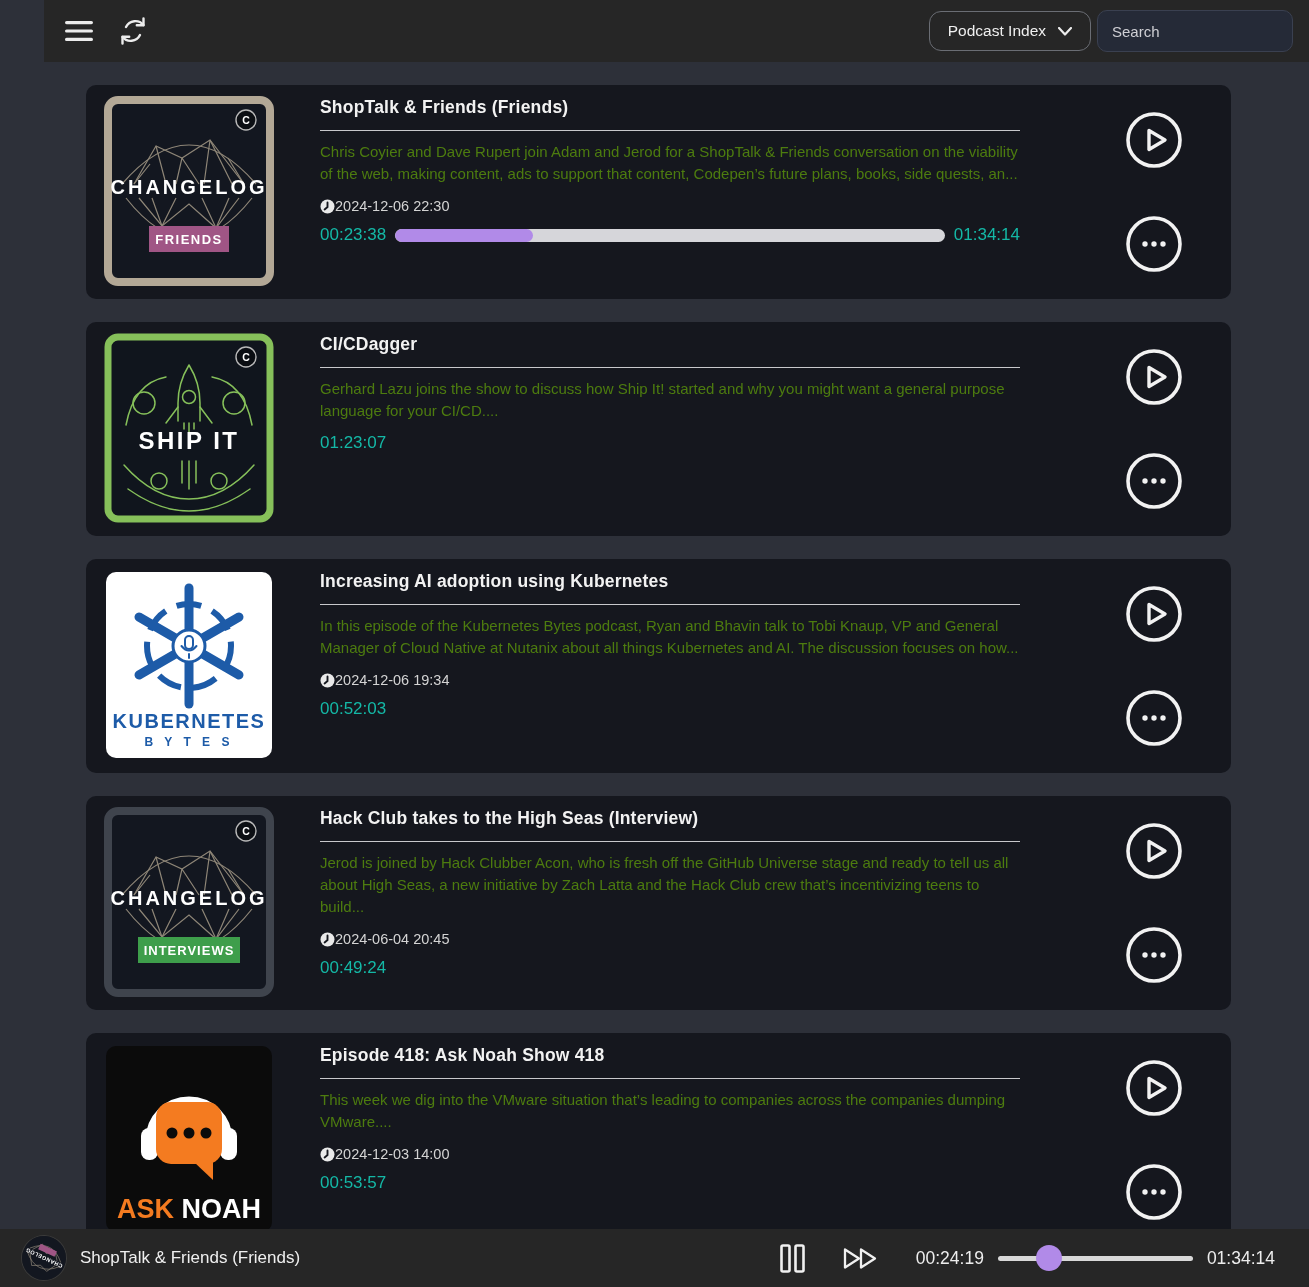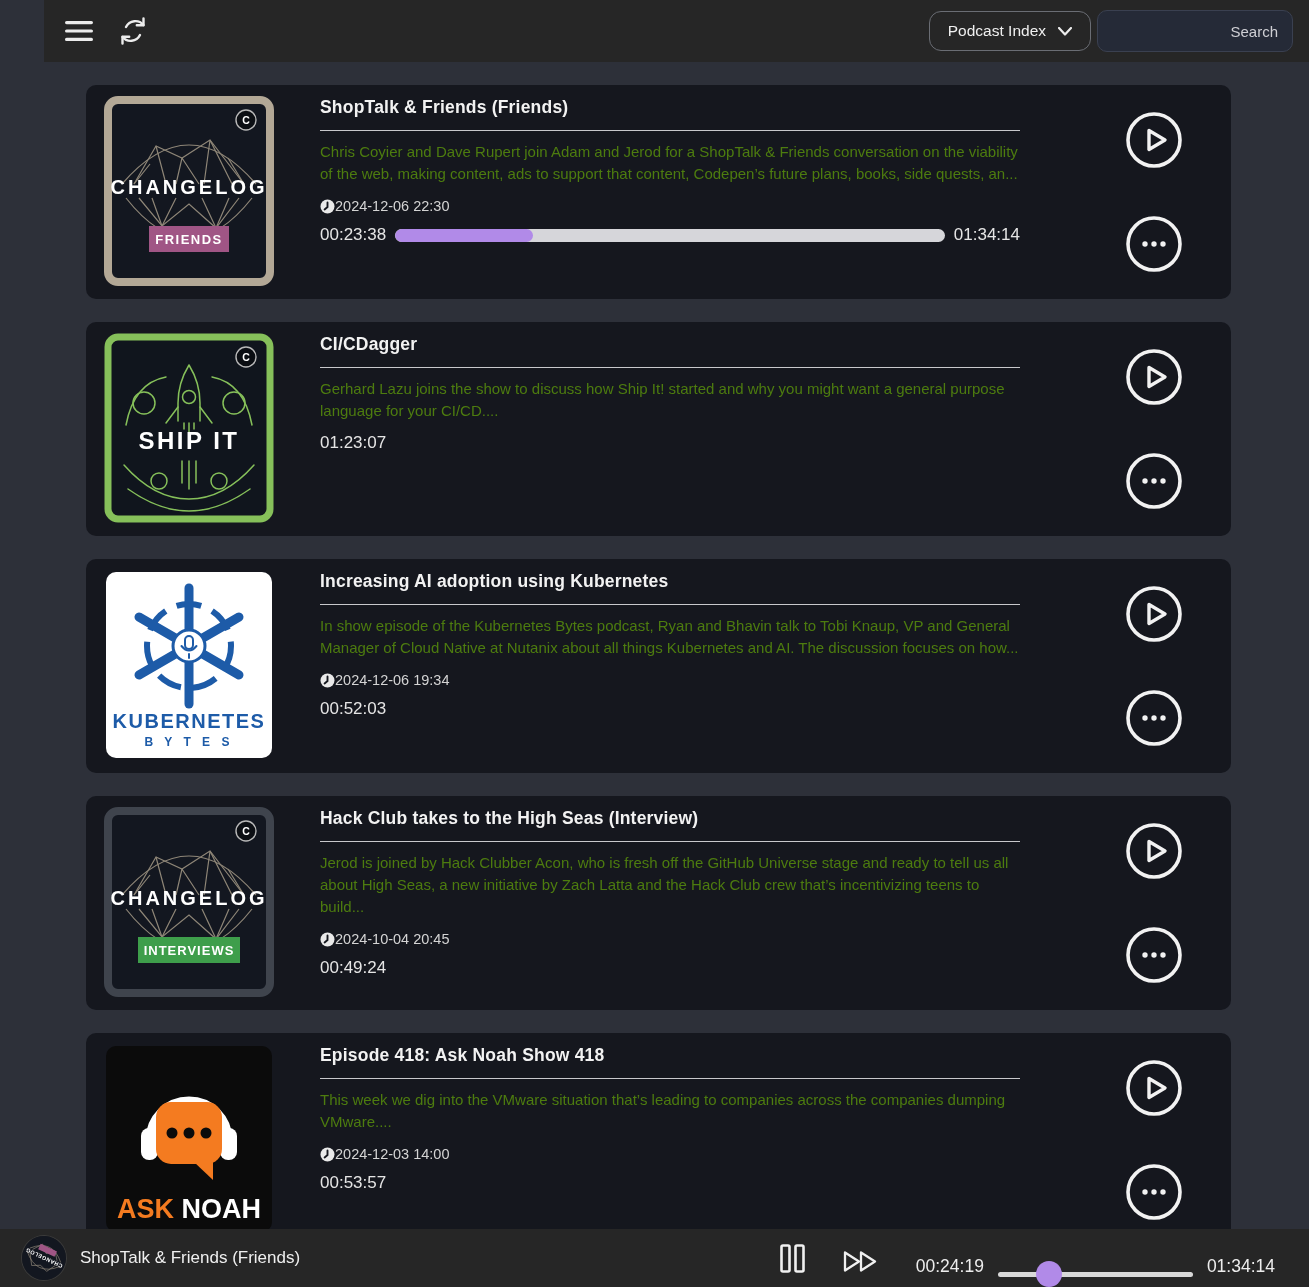--- a/index.html
+++ b/index.html
@@ -19,21 +19,21 @@
   .refresh-btn{ margin-left:16px; }
   .topbar-right{ margin-left:auto; display:flex; align-items:center; }
   .source-select{
     height:40px; border:1px solid #6a6d74; border-radius:12px;
     display:flex; align-items:center; gap:12px; padding:0 18px;
     color:#f0f0f0; font-size:15.5px; background:transparent; cursor:pointer;
   }
   .search-input{
     height:42px; width:196px; margin-left:6px;
     background:#252a37; border:1px solid #3a4050; border-radius:10px;
-    color:#eceandcef; color:#ececf0; font-size:15px; padding:0 14px; outline:none;text-align:right;
+    color:#eceandcef; color:#ececf0; font-size:15px; padding:0 14px; outline:none;
   }
   .search-input::placeholder{ color:#cfcfd4; }
   .search-btn{ margin-left:12px; }
   
   .content{
     position:absolute; top:62px; left:0; right:0; bottom:0;
     background:var(--page-bg,#2d3039); overflow:hidden; padding-top:23px;
   }
   .card{
     width:1145px; height:214px; margin:0 0 23px 86px;
@@ -41,40 +41,40 @@
   }
   .art{ position:absolute; left:18px; top:11px; width:170px; height:190px; }
   .art svg{ display:block; width:100%; height:100%; }
   .card-main{
     position:absolute; left:234px; top:12px; width:700px; color:#dcdcdc;
   }
   .ep-title{ font-size:17.5px; font-weight:bold; color:#f2f2f2; letter-spacing:.2px; }
   .rule{ border:none; border-top:1px solid #c8c8cc; margin:12px 0 10px; width:100%; }
   .ep-desc{ font-size:15px; line-height:1.47; color:#4d7c0f; }
   .date-row{ display:flex; align-items:center; gap:0; margin-top:13px; font-size:14.5px; color:#d4d4d4; }
-  .time-row{ display:flex; align-items:center; margin-top:11px; font-size:17px; color:#e5e5e5; }
+  .time-row{ display:flex; align-items:center; margin-top:11px; font-size:17px; color:#14b8a6; }
   .pbar{ flex:1; height:13px; background:var(--track,#d6d6da); border-radius:7px; margin:0 9px; overflow:hidden; }
   .pbar-fill{ height:100%; background:var(--accent,#b18ae8); border-radius:7px; }
   .card-actions{
     position:absolute; right:42px; top:0; height:100%; width:70px;
     display:flex; flex-direction:column; align-items:center; justify-content:center; gap:38px;
   }
   
   .playerbar{
     position:absolute; bottom:0; left:0; width:100%; height:58px;
     background:var(--bar-bg,#262626); z-index:7;
     display:flex; align-items:center; padding:0 34px 0 22px;
   }
   .player-thumb{
     width:44px; height:44px; border-radius:50%; overflow:hidden; flex:0 0 auto;
     transform:rotate(205deg); box-shadow:0 0 0 1px #3a3a3a;
   }
   .player-thumb svg{ display:block; width:100%; height:100%; }
   .player-title{ margin-left:14px; font-size:17px; color:#efefef; }
-  .player-controls{ margin-left:auto; display:flex; align-items:flex-end; }
+  .player-controls{ margin-left:auto; display:flex; align-items:center; }
   .ff-btn{ margin-left:30px; }
   .player-time{ font-size:17.5px; color:#ededed; }
   .elapsed{ margin-left:34px; }
   .slider{ position:relative; width:195px; height:5px; border-radius:3px; background:#d8d8d8; margin-left:14px; cursor:pointer; }
   .slider-thumb{
     position:absolute; top:50%; width:26px; height:26px; border-radius:50%;
     background:var(--accent,#b18ae8); transform:translate(-50%,-50%);
   }
   .total{ margin-left:14px; }
 </style>
@@ -243,21 +243,21 @@
           <path d="M77.5 76 Q85 85 92.5 76"></path>
           <line x1="85" y1="84" x2="85" y2="88"></line>
         </g>
         <text x="85" y="158" text-anchor="middle" font-size="20" font-weight="bold" letter-spacing="1.5" fill="#1d5ba8">KUBERNETES</text>
         <text x="85" y="176" text-anchor="middle" font-size="12" font-weight="bold" letter-spacing="4" fill="#1d5ba8">B Y T E S</text>
       </svg>
     </div>
     <div class="card-main">
       <h2 class="ep-title">Increasing AI adoption using Kubernetes</h2>
       <hr class="rule">
-      <p class="ep-desc">In show episode of the Kubernetes Bytes podcast, Ryan and Bhavin talk to Tobi Knaup, VP and General Manager of Cloud Native at Nutanix about all things Kubernetes and AI. The discussion focuses on how...</p>
+      <p class="ep-desc">In this episode of the Kubernetes Bytes podcast, Ryan and Bhavin talk to Tobi Knaup, VP and General Manager of Cloud Native at Nutanix about all things Kubernetes and AI. The discussion focuses on how...</p>
       <div class="date-row">
         <svg width="15" height="15" viewBox="0 0 15 15">
           <circle cx="7.5" cy="7.5" r="7" fill="#e9e9e9"></circle>
           <path d="M7.5 3.5 L7.5 8 L4.6 10.4" stroke="#15171e" stroke-width="1.9" fill="none" stroke-linecap="round"></path>
         </svg>
         <span>2024-12-06 19:34</span>
       </div>
       <div class="time-row">
         <span>00:52:03</span>
       </div>
@@ -301,21 +301,21 @@
     </div>
     <div class="card-main">
       <h2 class="ep-title">Hack Club takes to the High Seas (Interview)</h2>
       <hr class="rule">
       <p class="ep-desc">Jerod is joined by Hack Clubber Acon, who is fresh off the GitHub Universe stage and ready to tell us all about High Seas, a new initiative by Zach Latta and the Hack Club crew that’s incentivizing teens to build...</p>
       <div class="date-row">
         <svg width="15" height="15" viewBox="0 0 15 15">
           <circle cx="7.5" cy="7.5" r="7" fill="#e9e9e9"></circle>
           <path d="M7.5 3.5 L7.5 8 L4.6 10.4" stroke="#15171e" stroke-width="1.9" fill="none" stroke-linecap="round"></path>
         </svg>
-        <span>2024-10-04 20:45</span>
+        <span>2024-06-04 20:45</span>
       </div>
       <div class="time-row">
         <span>00:49:24</span>
       </div>
     </div>
     <div class="card-actions">
       <button class="icon-btn">
         <svg width="58" height="58" viewBox="0 0 58 58" fill="none" stroke="#f2f2f2">
           <circle cx="29" cy="29" r="26" stroke-width="3.6"></circle>
           <path d="M24 19.5 L40 29 L24 38.5 Z" stroke-width="3.4" stroke-linejoin="round"></path>

